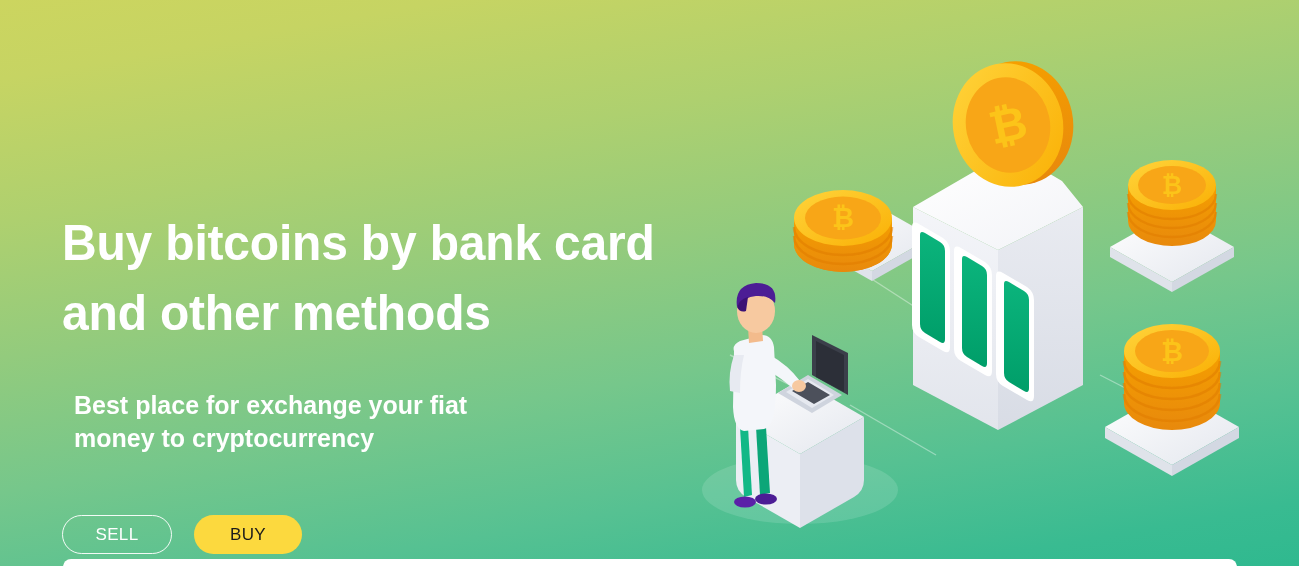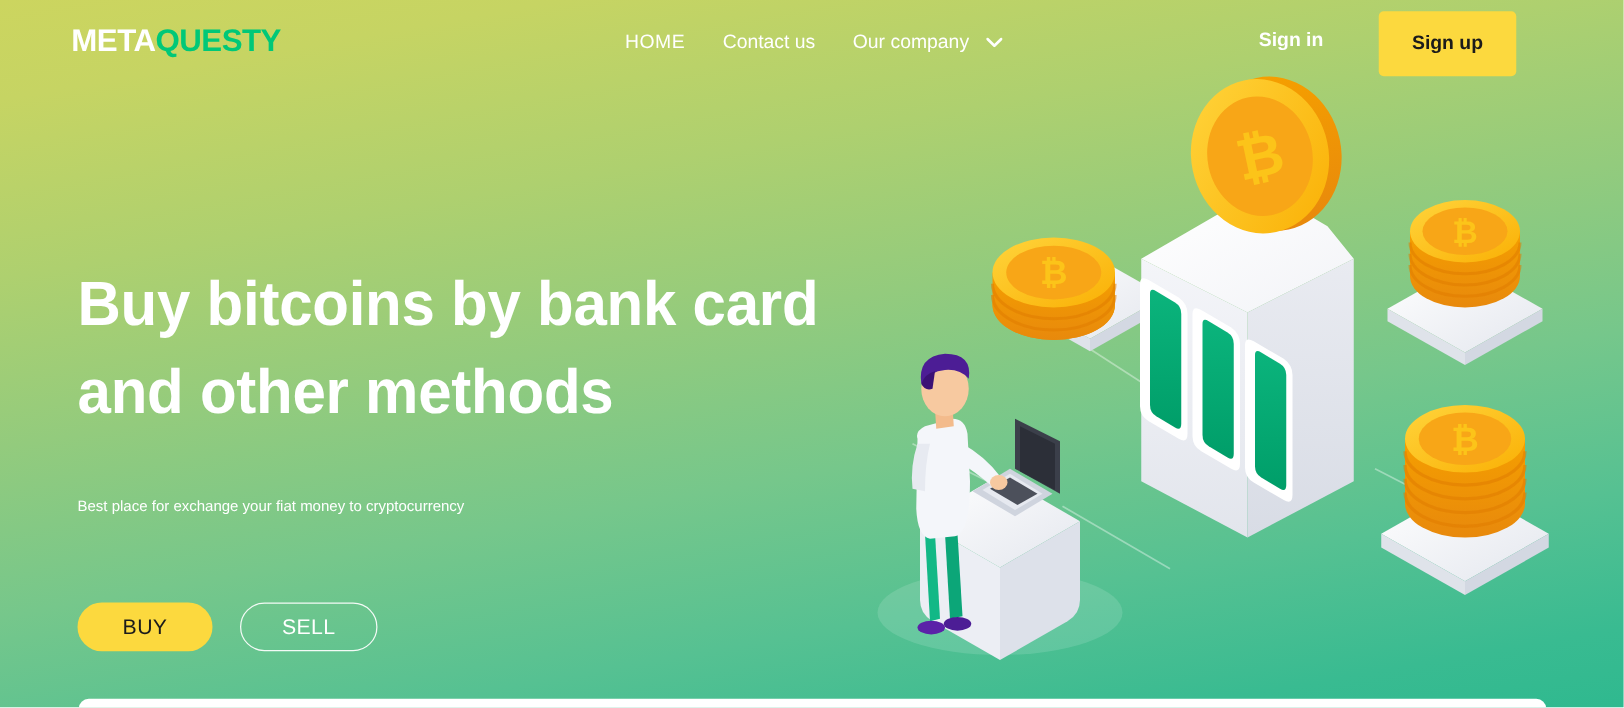--- a/index.html
+++ b/index.html
@@ -115,24 +115,25 @@
     font-weight: bold;
     line-height: 70px;
     letter-spacing: -0.2px;
     transform: scaleX(0.96);
     transform-origin: left center;
   }
 
   .subtitle {
     margin-top: 41px;
     color: #ffffff;
-    font-size: 12px;
+    font-size: 25px;
     line-height: 33px;
     max-width: 420px;
-    font-weight: 400;
+    font-weight: 700;
+    margin-left: 12px;
   }
 
   .cta-row {
     margin-top: 60px;
     display: flex;
     align-items: center;
     gap: 22px;
   }
   .btn-pill {
     height: 39px;
@@ -181,42 +182,20 @@
     background: #ffffff;
     border-radius: 8px 8px 0 0;
     z-index: 35;
   }
 </style>
 </head>
 <body>
 
 <div class="page">
 
-  <div class="header">
-
-    <div class="logo">
-      <span class="logo-meta">META</span><span class="logo-questy">QUESTY</span>
-    </div>
-
-    <nav class="nav">
-      <span class="nav-item home">HOME</span>
-      <span class="nav-item">Contact us</span>
-      <span class="nav-dropdown">
-        <span class="nav-item">Our company</span>
-        <span>
-          <svg class="chevron" viewBox="0 0 13 8" fill="none" xmlns="http://www.w3.org/2000/svg">
-            <path d="M1 1.2 L6.5 6.6 L12 1.2" stroke="#ffffff" stroke-width="2.1" stroke-linecap="round" stroke-linejoin="round"></path>
-          </svg>
-        </span>
-      </span>
-    </nav>
-
-    <span class="signin">Sign in</span>
-    <button class="signup">Sign up</button>
-  </div>
 
   <div class="illustration">
     <svg width="599" height="511" viewBox="0 0 599 511" xmlns="http://www.w3.org/2000/svg">
       <defs>
         <linearGradient id="coinTop" x1="0" y1="0" x2="1" y2="1">
           <stop offset="0" stop-color="#ffd43b"></stop>
           <stop offset="1" stop-color="#fab005"></stop>
         </linearGradient>
         <linearGradient id="coinSide" x1="0" y1="0" x2="0" y2="1">
           <stop offset="0" stop-color="#f59f00"></stop>
@@ -373,20 +352,20 @@
 
   <div class="hero-text">
     <h1 class="headline">
       <span>Buy bitcoins by bank card</span><br>
       <span>and other methods</span>
     </h1>
 
     <p class="subtitle">Best place for exchange your fiat money to cryptocurrency</p>
 
     <div class="cta-row">
+      <button class="btn-pill btn-outline btn-sell">SELL</button>
       <button class="btn-pill btn-buy">BUY</button>
-      <button class="btn-pill btn-outline btn-sell">SELL</button>
     </div>
   </div>
 
   <div class="bottom-card"></div>
 
 </div>
 
 </body></html>

